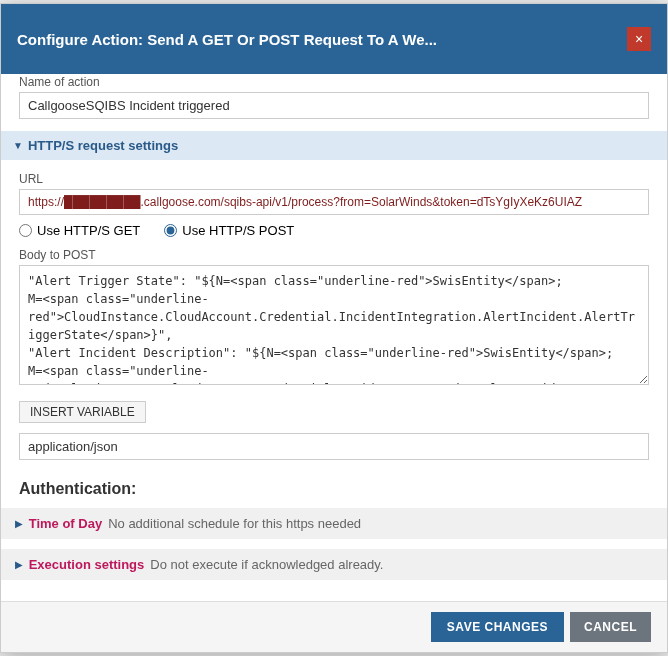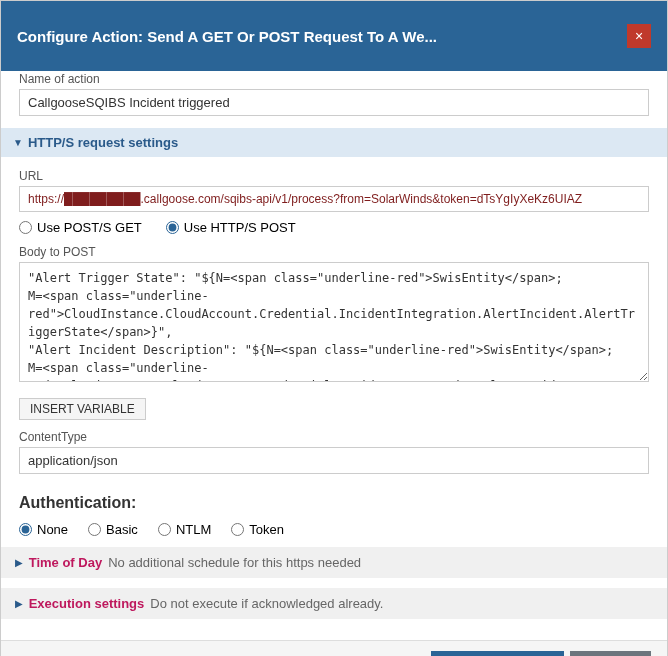--- a/index.html
+++ b/index.html
@@ -219,21 +219,21 @@
     </div>
 
     <div class="url-section field-row">
       <div class="field-label">URL</div>
       <input class="field-input url-display" type="text" value="https://█████████.callgoose.com/sqibs-api/v1/process?from=SolarWinds&amp;token=dTsYgIyXeKz6UIAZ" style="">
     </div>
 
     <div class="radio-group">
       <label class="radio-item">
         <input type="radio" name="httpmethod" style="">
-        <span>Use POST/S GET</span>
+        <span>Use HTTP/S GET</span>
       </label>
       <label class="radio-item">
         <input type="radio" name="httpmethod" checked="" style="">
         <span>Use HTTP/S POST</span>
       </label>
     </div>
 
     <div class="body-section field-row">
       <div class="field-label">Body to POST</div>
       <textarea class="body-textarea" style="">"Alert Trigger State": "${N=&lt;span class="underline-red"&gt;SwisEntity&lt;/span&gt;;
@@ -241,44 +241,25 @@
 "Alert Incident Description": "${N=&lt;span class="underline-red"&gt;SwisEntity&lt;/span&gt;;
 M=&lt;span class="underline-red"&gt;CloudInstance.CloudAccount.Credential.IncidentIntegration.AlertIncident&lt;/span&gt;.Description}",
 "Severity": "${N=Alerting;M=Severity}"
 }</textarea>
     </div>
     <div>
       <button class="insert-var-btn">INSERT VARIABLE</button>
     </div>
 
     <div class="content-type-section field-row">
-      <div class="field-label">ContentType</div>
       <input class="field-input" type="text" value="application/json" style="">
     </div>
 
     <div class="auth-section">
       <div class="auth-title">Authentication:</div>
-      <div class="auth-radio-group">
-        <label class="radio-item">
-          <input type="radio" name="authtype" checked="" style="">
-          <span>None</span>
-        </label>
-        <label class="radio-item">
-          <input type="radio" name="authtype" style="">
-          <span>Basic</span>
-        </label>
-        <label class="radio-item">
-          <input type="radio" name="authtype" style="">
-          <span>NTLM</span>
-        </label>
-        <label class="radio-item">
-          <input type="radio" name="authtype" style="">
-          <span>Token</span>
-        </label>
-      </div>
     </div>
 
     <div class="collapse-section">
       <span class="section-triangle">▶</span>
       <span class="collapse-label">Time of Day</span>
       <span class="collapse-text">No additional schedule for this https needed</span>
     </div>
 
     <div class="collapse-section">
       <span class="section-triangle">▶</span>

